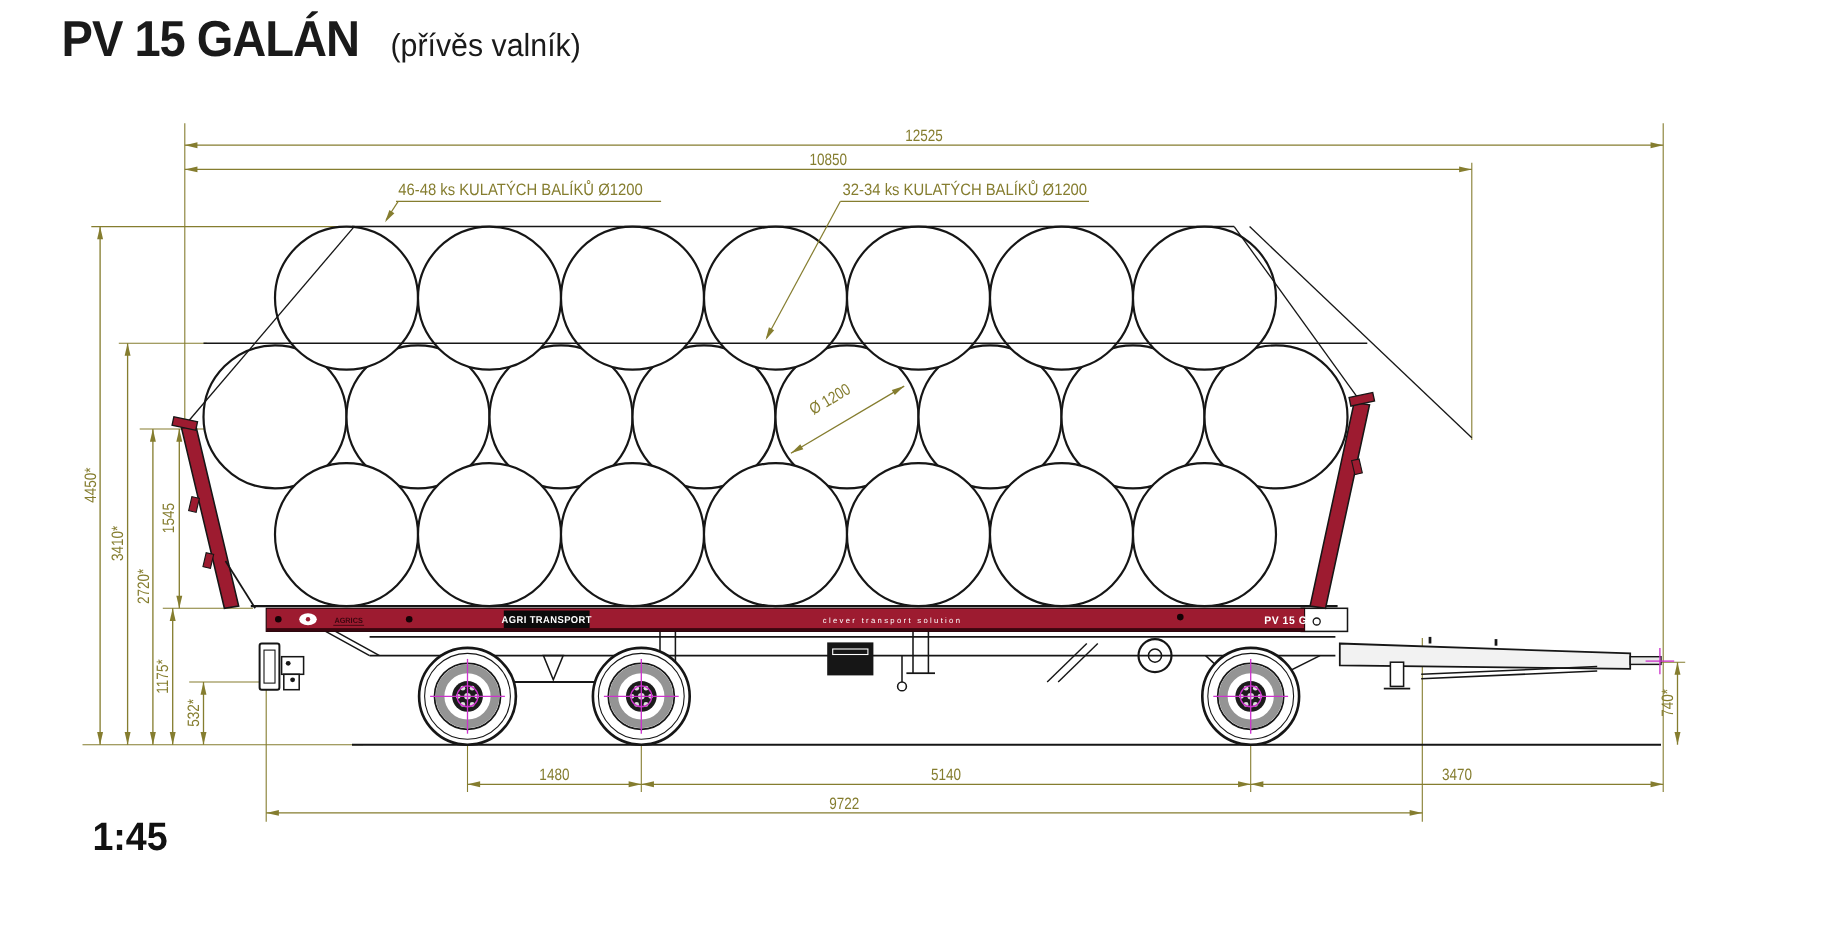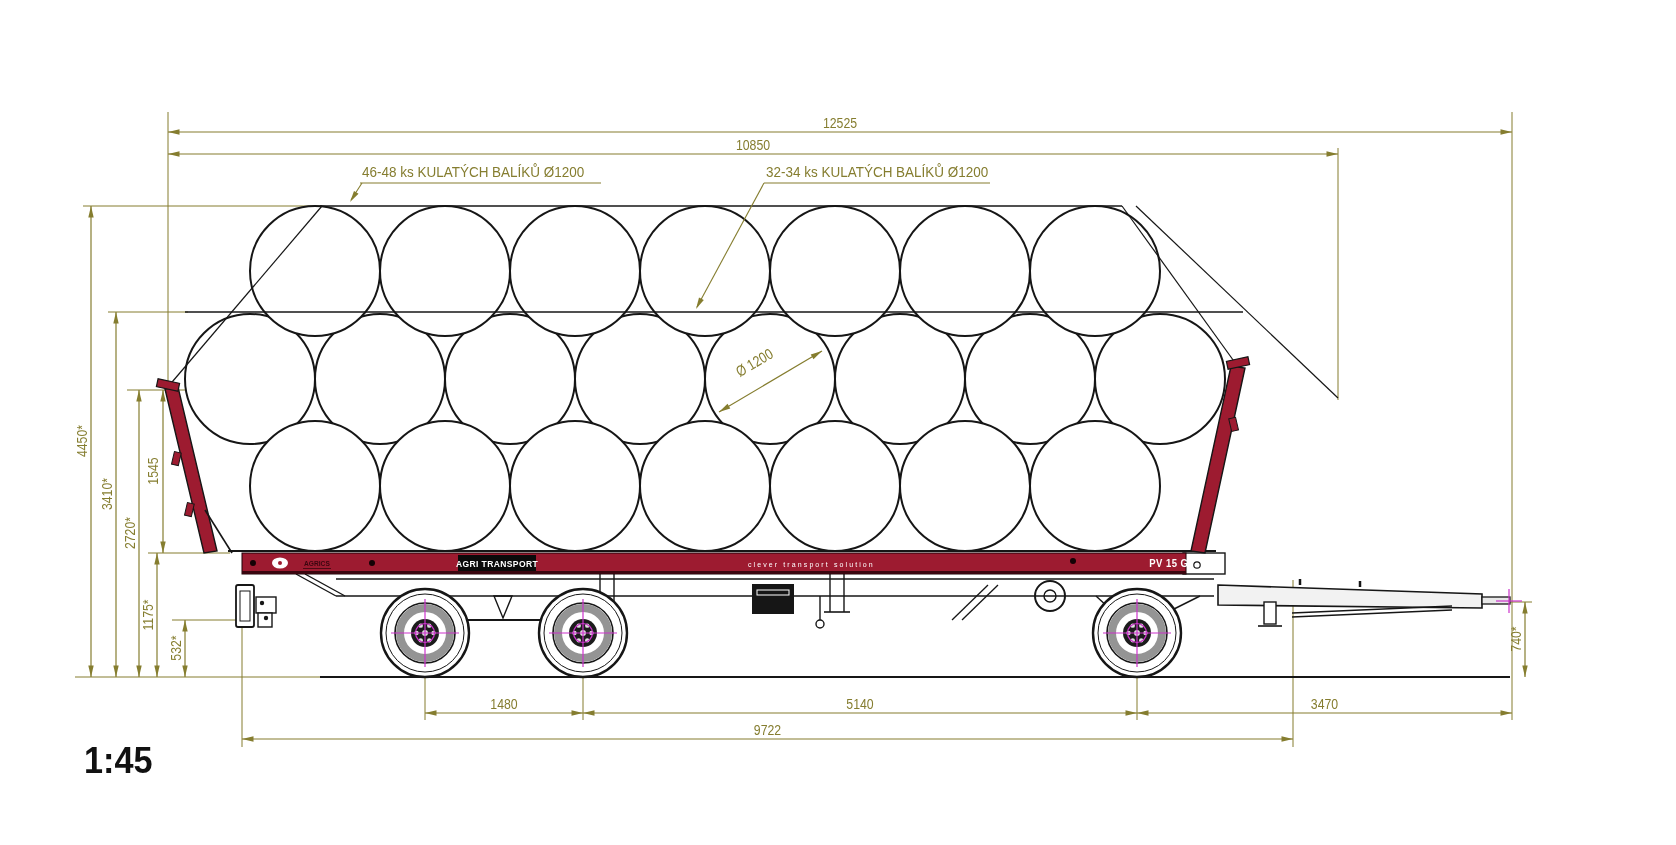--- a/index.html
+++ b/index.html
@@ -11,20 +11,24 @@
   .t2{display:inline-block;font-size:29px;font-weight:400;color:#1a1a1a;margin-left:4px;
       transform:scaleX(.95);transform-origin:left center;}
   .scale{position:absolute;left:84px;top:740px;z-index:2;font-size:36px;font-weight:bold;
          color:#111;transform:scaleX(.95);transform-origin:left center;}
   svg#drawing{position:absolute;left:0;top:0;}
 </style>
 </head>
 <body>
 
 <div class="stage">
+  <div class="titlebar">
+    <span class="t1">PV 15 GALÁN</span>
+    <span class="t2">(přívěs valník)</span>
+  </div>
   <svg id="drawing" width="1676" height="845" viewBox="0 0 1676 845">
       <line x1="83" y1="206" x2="322" y2="206" stroke="#857d2f" stroke-width="1"></line>
       <line x1="108" y1="312" x2="188" y2="312" stroke="#857d2f" stroke-width="1"></line>
       <line x1="127" y1="390" x2="222" y2="390" stroke="#857d2f" stroke-width="1"></line>
       <line x1="148" y1="553" x2="230" y2="553" stroke="#857d2f" stroke-width="1"></line>
       <line x1="172" y1="620" x2="242" y2="620" stroke="#857d2f" stroke-width="1"></line>
       <line x1="1495" y1="602" x2="1532" y2="602" stroke="#857d2f" stroke-width="1"></line>
       <line x1="75" y1="677" x2="330" y2="677" stroke="#857d2f" stroke-width="1"></line>
       <line x1="168" y1="112" x2="168" y2="388" stroke="#857d2f" stroke-width="1"></line>
       <line x1="1512" y1="112" x2="1512" y2="720" stroke="#857d2f" stroke-width="1"></line>

